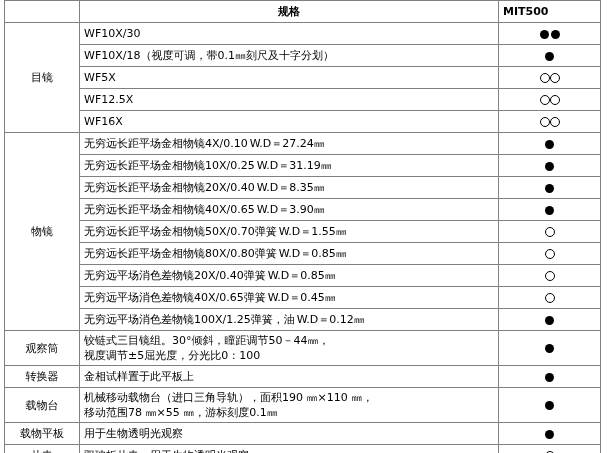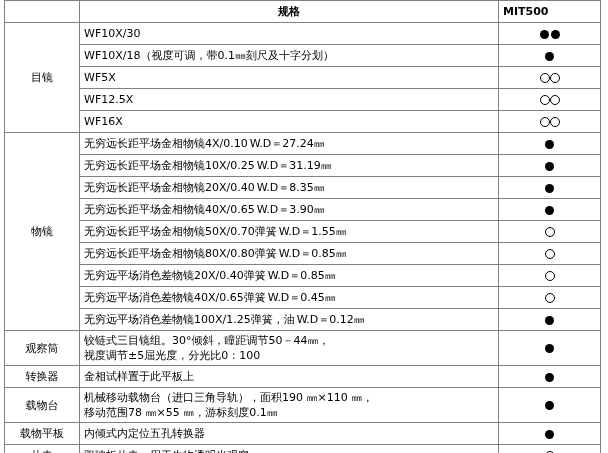--- a/index.html
+++ b/index.html
@@ -131,21 +131,21 @@
         <td class="c-label">载物台</td>
         <td class="c-main tall">
           <div>机械移动载物台（进口三角导轨），面积190 ㎜×110 ㎜，</div>
           <div>移动范围78 ㎜×55 ㎜，游标刻度0.1㎜</div>
         </td>
         <td class="c-mark"><span class="dot"></span></td>
       </tr>
       <tr>
         <td class="c-label">载物平板</td>
         <td class="c-main">
-            <div>内倾式内定位五孔转换器</div>
+            <div>用于生物透明光观察</div>
           </td>
         <td class="c-mark"><span class="dot"></span></td>
       </tr>
       <tr>
         <td class="c-label">片夹</td>
         <td class="c-main">
             <div>双玻板片夹，用于生物透明光观察</div>
           </td>
         <td class="c-mark"><span class="circ"></span></td>
       </tr>

